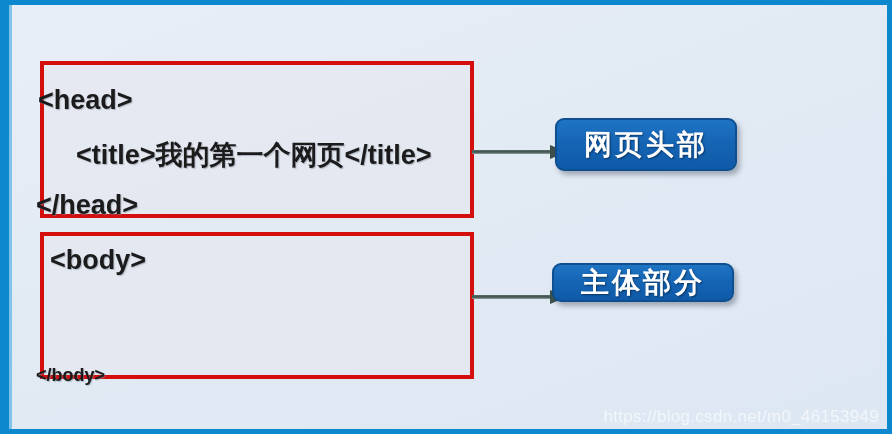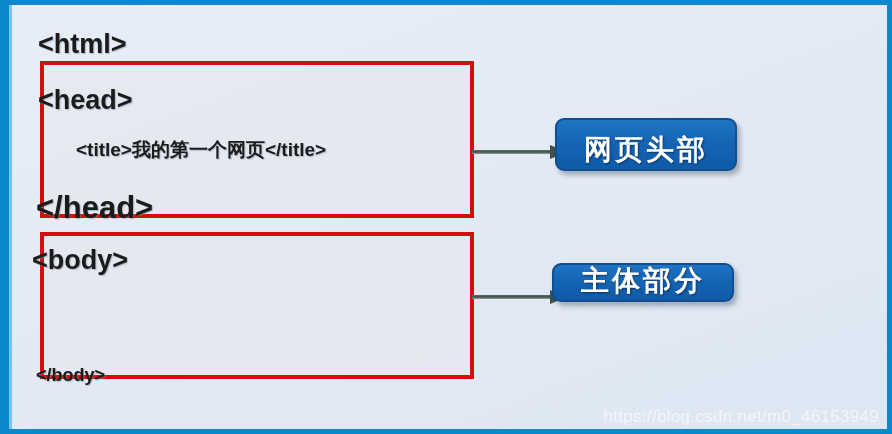--- a/index.html
+++ b/index.html
@@ -38,23 +38,23 @@
   .code-line {
     position: absolute;
     font-weight: bold;
     color: #1b1b1b;
     white-space: nowrap;
     letter-spacing: 0px;
     text-shadow: 1px 1px 1px rgba(130,140,155,0.55);
   }
   #line-html-open  { left: 26px;  top: 24px;  font-size: 27px; }
   #line-head-open  { left: 26px;  top: 80px;  font-size: 27px; text-align: center; }
-  #line-title      { left: 64px;  top: 132px; font-size: 19px; }
-  #line-head-close { left: 24px;  top: 185px; font-size: 31px; }
-  #line-body-open  { left: 20px;  top: 240px; font-size: 27px; }
+  #line-title      { left: 64px;  top: 132px; font-size: 27px; }
+  #line-head-close { left: 24px;  top: 185px; font-size: 27px; }
+  #line-body-open  { left: 38px;  top: 240px; font-size: 27px; }
   #line-body-text  { left: 66px;  top: 291px; font-size: 27px; }
   #line-body-close { left: 24px;  top: 360px; font-size: 18px; }
   #line-html-close { left: 26px;  top: 398px; font-size: 27px; }
 
   
   .red-box {
     position: absolute;
     box-sizing: border-box;
     border: 4px solid #d40d0d;
     background: rgba(229,231,239,0.62);
@@ -68,21 +68,21 @@
     pointer-events: none;
   }
   #arrow-head-wrap { left: 460px; top: 132px; width: 96px; height: 30px; }
   #arrow-body-wrap { left: 460px; top: 277px; width: 96px; height: 30px; }
 
   
   .callout {
     position: absolute;
     box-sizing: border-box;
     display: flex;
-    align-items: flex-end;
+    align-items: center;
     justify-content: center;
     border-radius: 9px;
     border: 2px solid #0f4f8f;
     background: linear-gradient(180deg, #1f74c4 0%, #1564b4 48%, #0f5aa8 100%);
     box-shadow: 3px 4px 5px rgba(70,80,95,0.42);
   }
   .callout-label {
     color: #ffffff;
     font-size: 28px;
     font-weight: bold;
@@ -107,21 +107,20 @@
 </head>
 <body>
 
 <div id="slide">
   <div id="slide-inner">
 
     <div class="red-box" id="box-head"></div>
 
     <div class="red-box" id="box-body"></div>
 
-    <div class="code-line" id="line-html-open">&lt;html&gt;</div>
 
     <div class="code-line" id="line-head-open">&lt;head&gt;</div>
 
     <div class="code-line" id="line-title">&lt;title&gt;我的第一个网页&lt;/title&gt;</div>
 
     <div class="code-line" id="line-head-close">&lt;/head&gt;</div>
 
     <div class="code-line" id="line-body-open">&lt;body&gt;</div>
 
 

